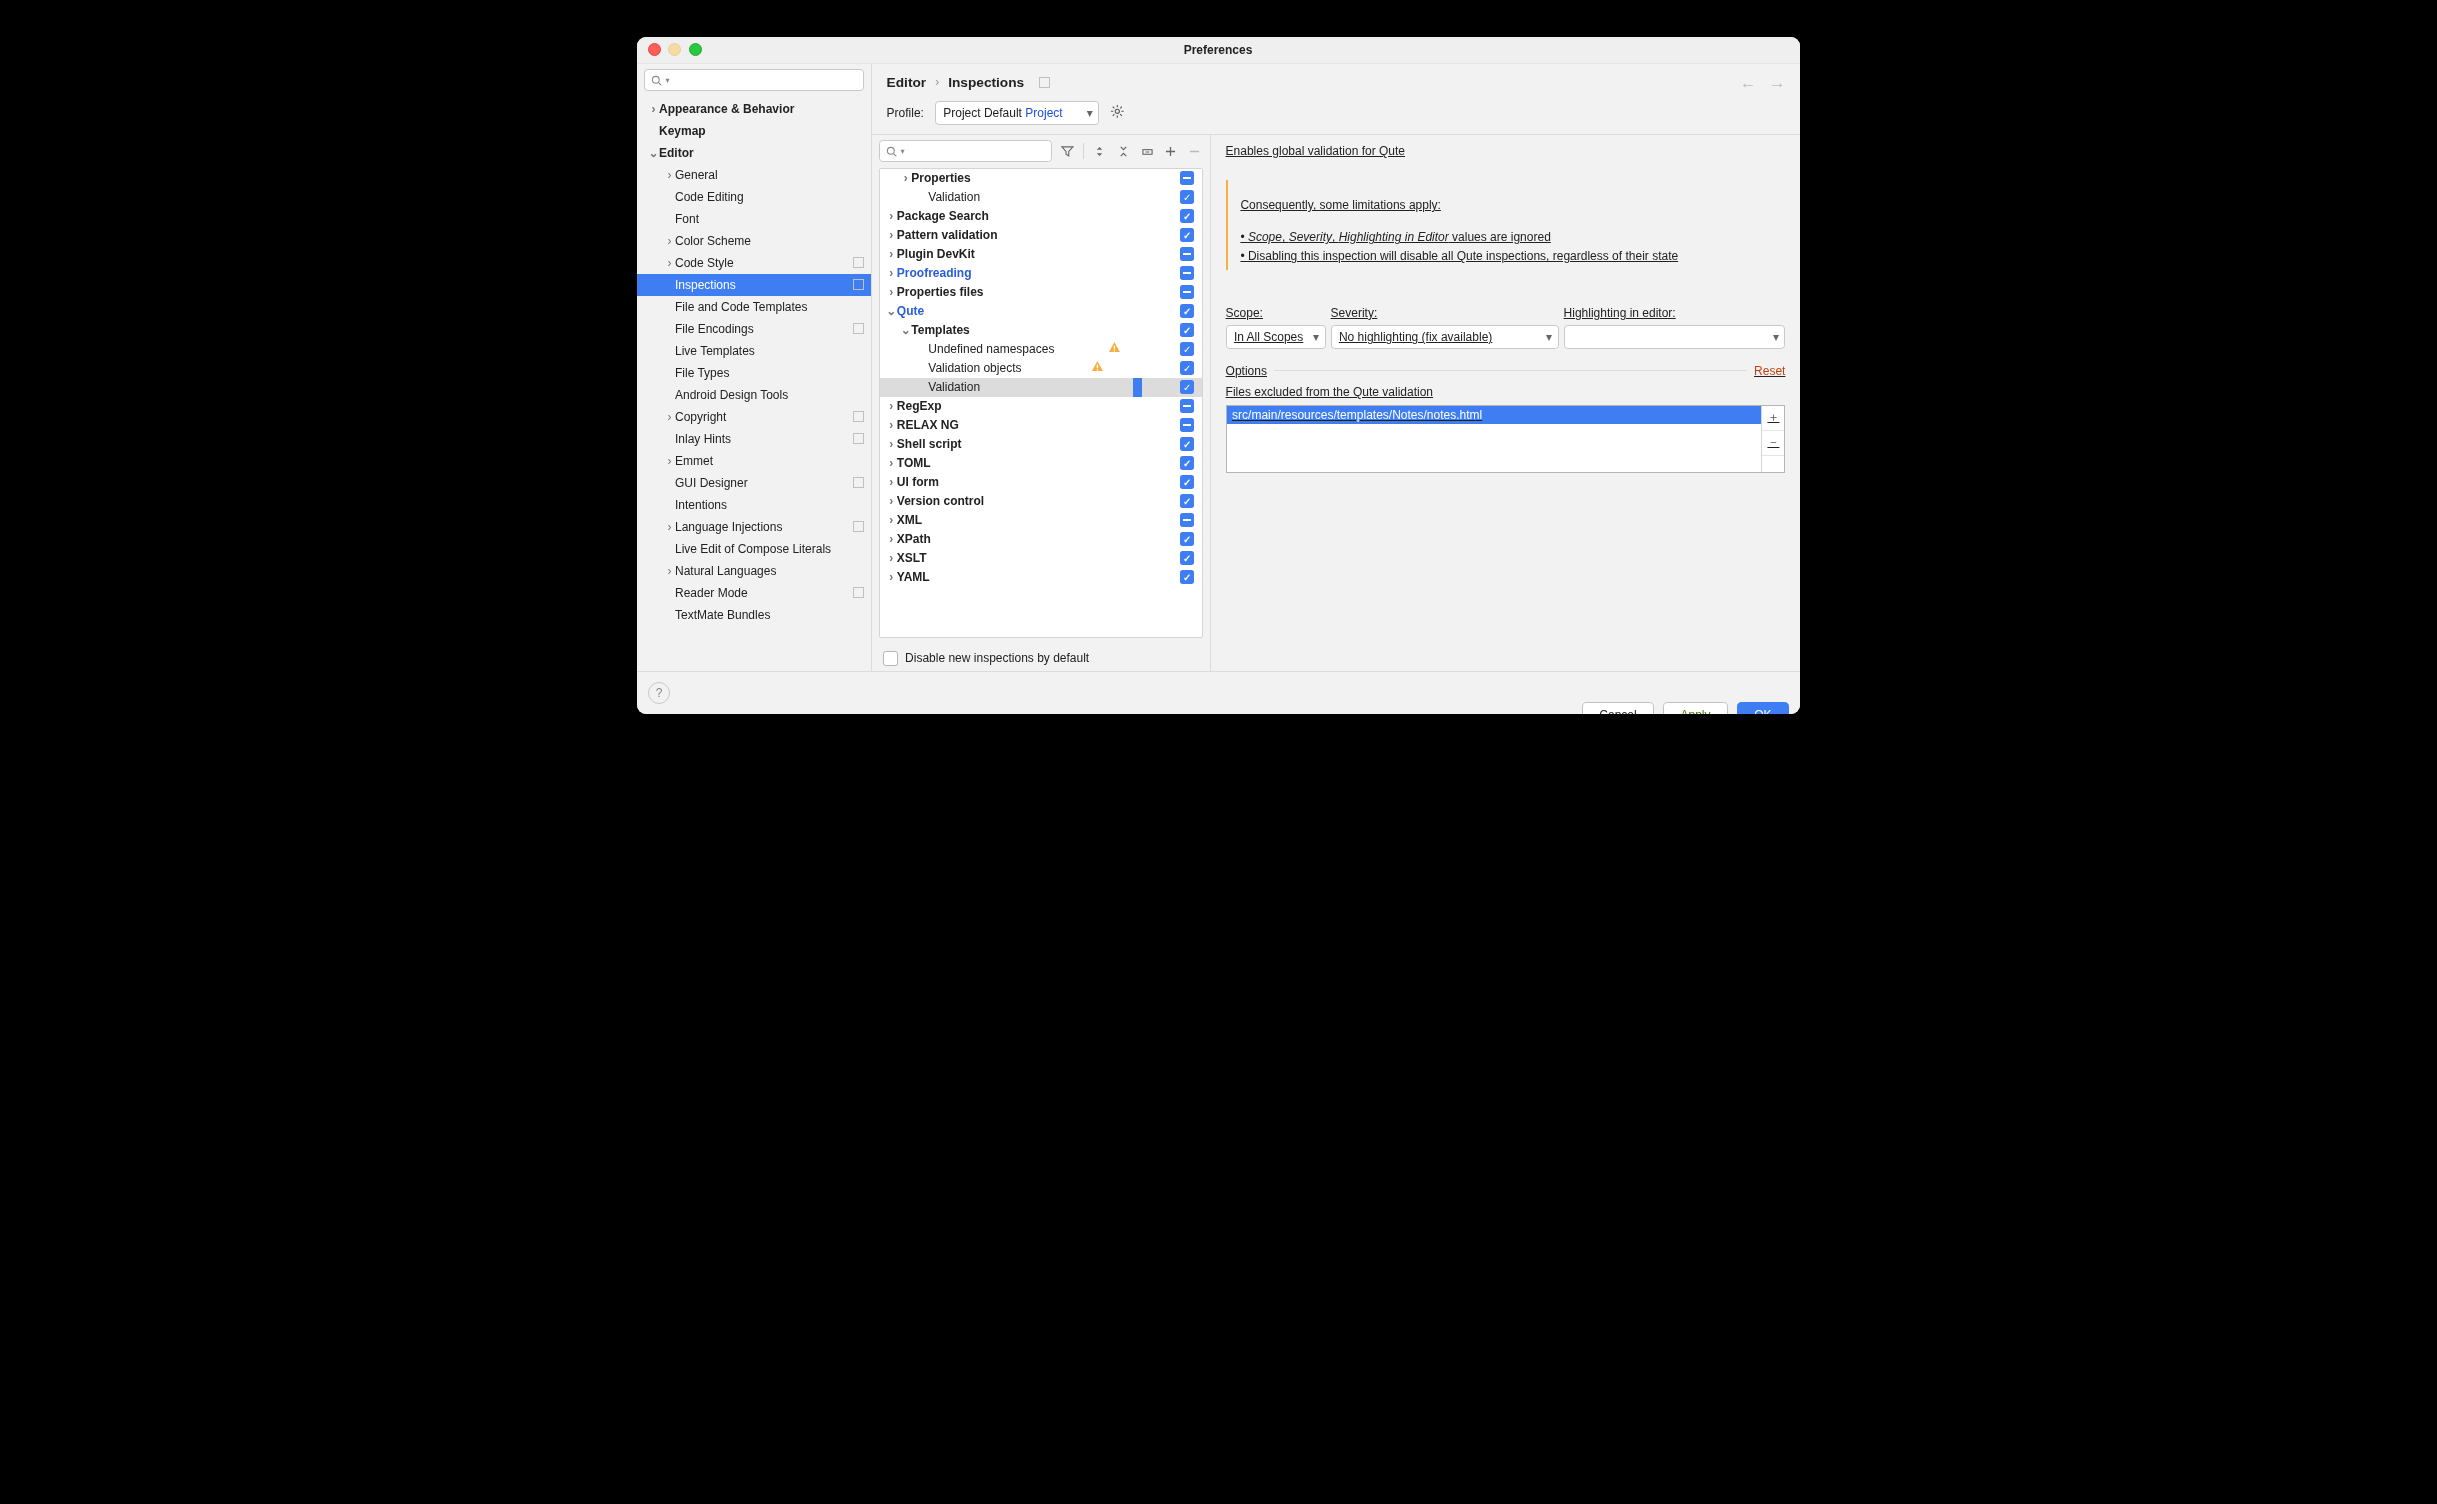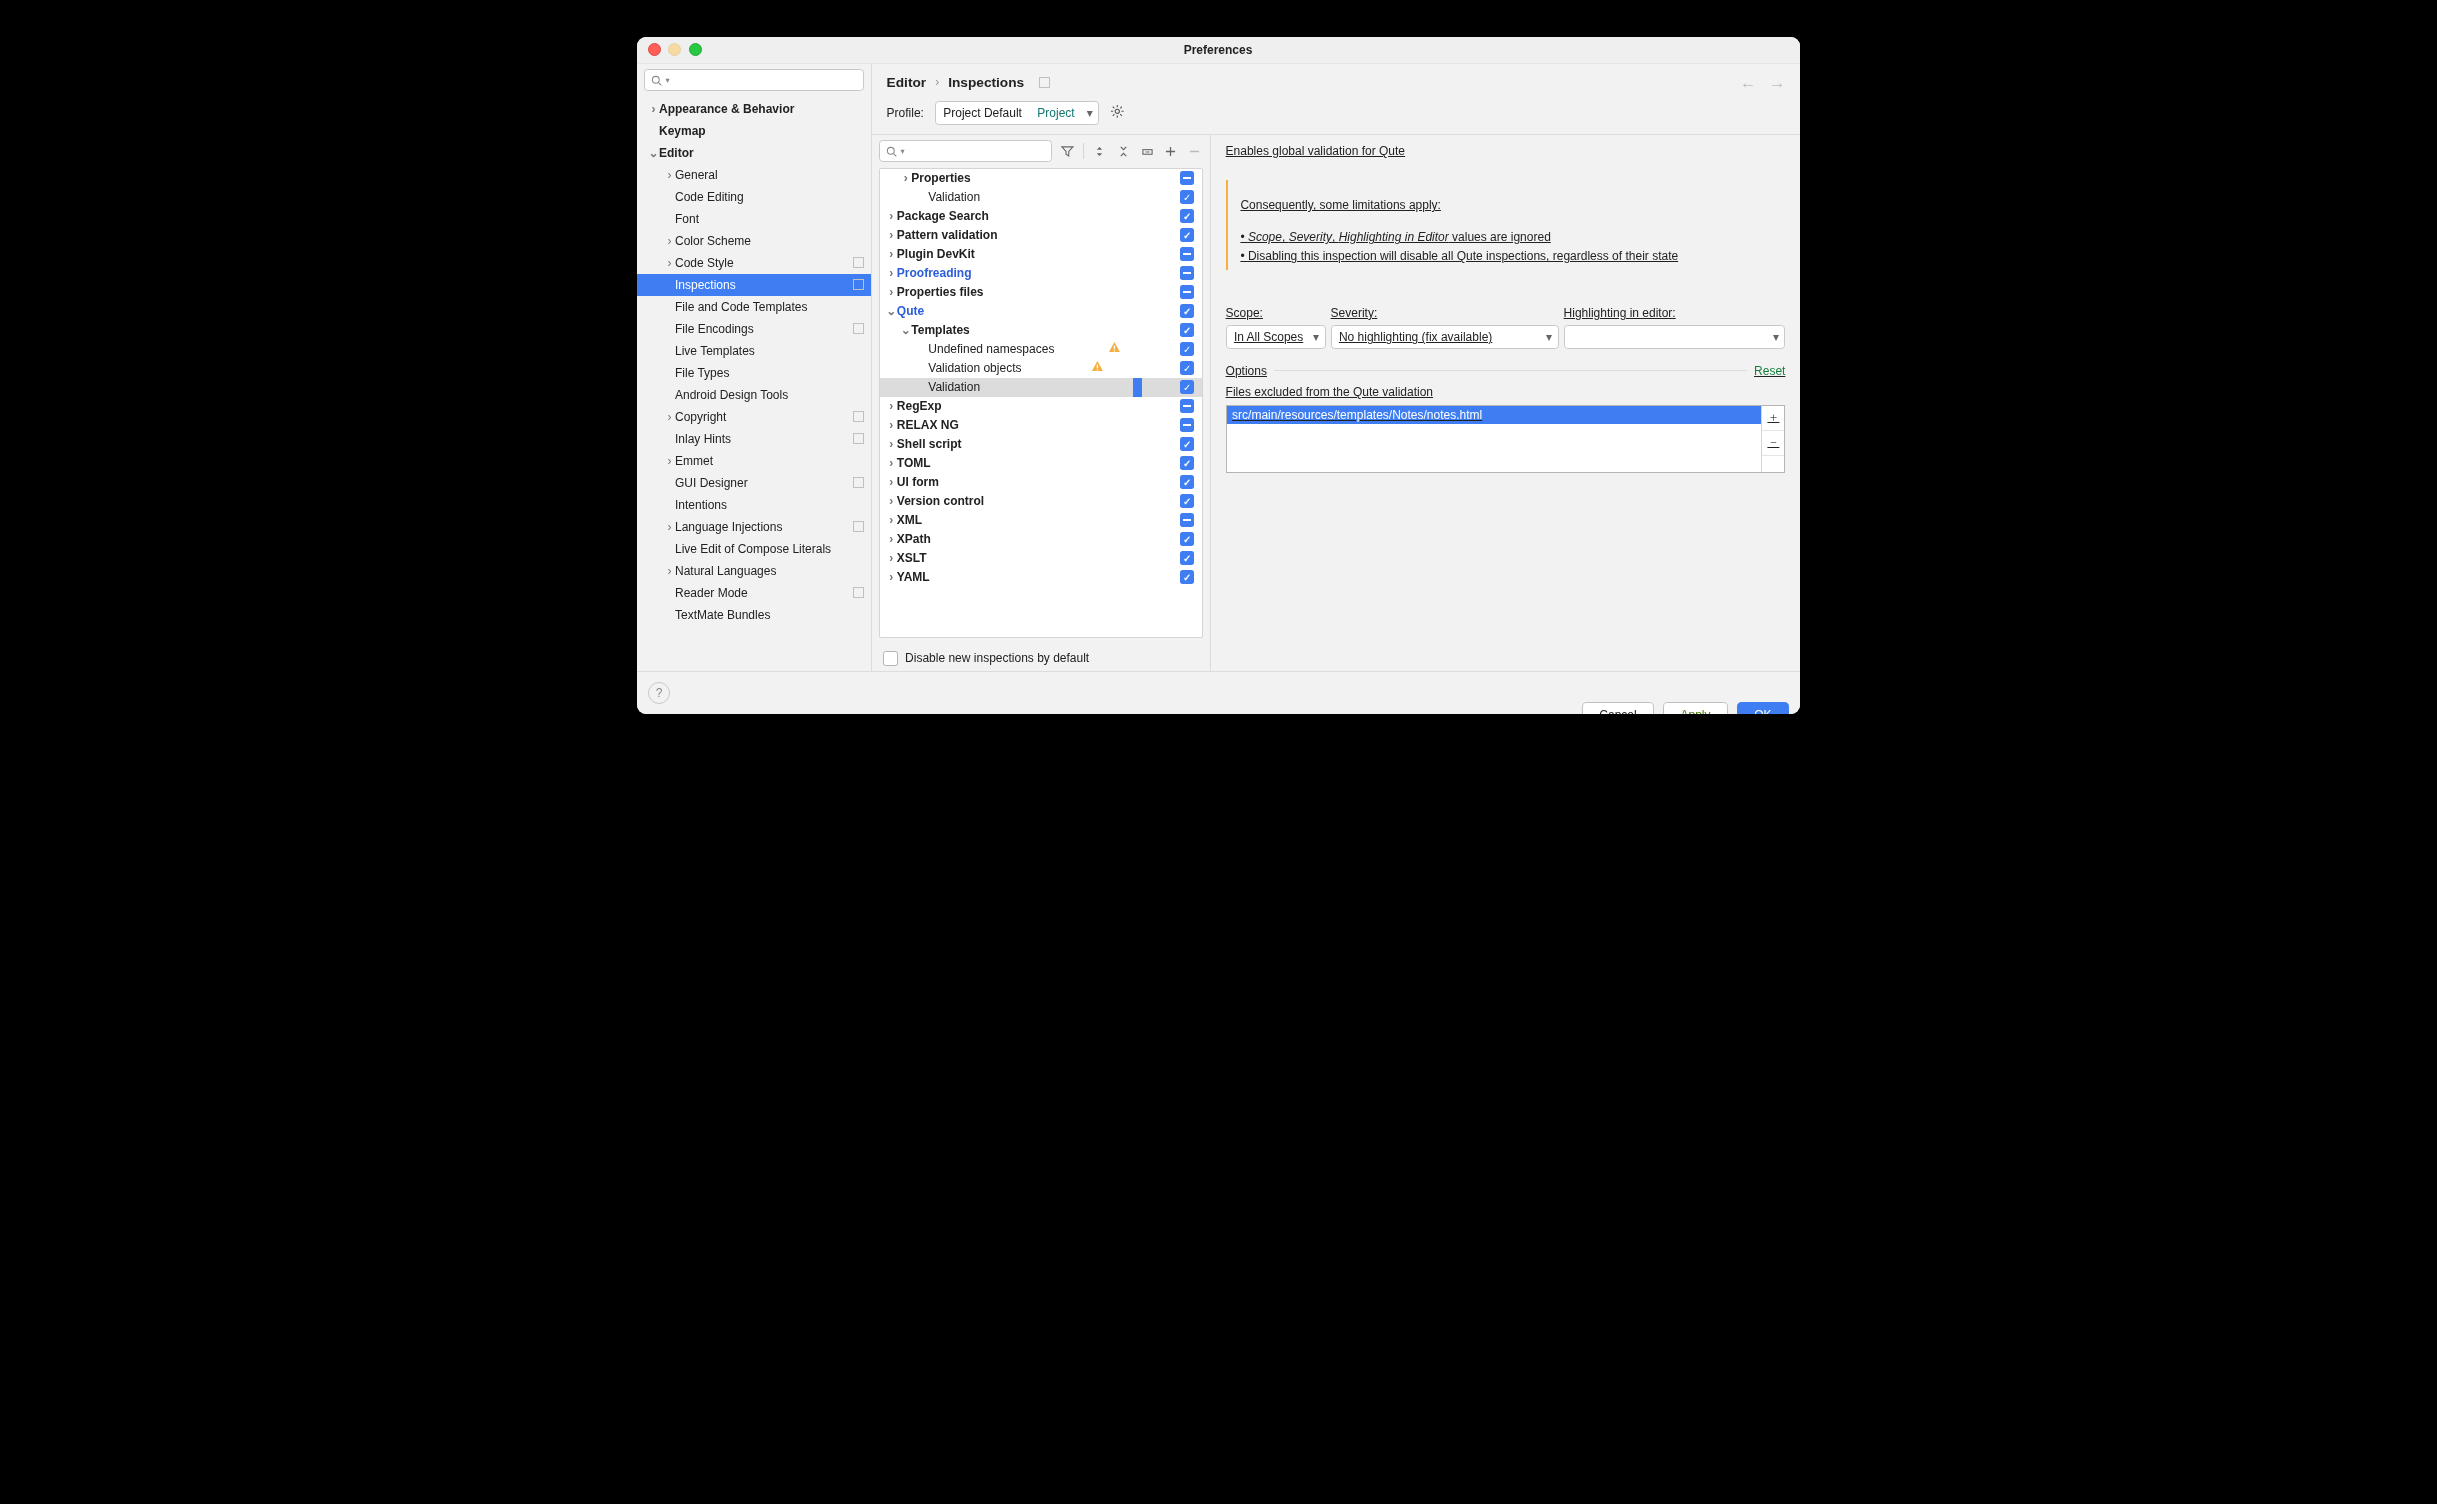--- a/index.html
+++ b/index.html
@@ -65,21 +65,21 @@
   .note{border-left:2.7px solid #f5b041; background:transparent; padding:3.7px 0 3.7px 12.8px; margin:7.3px 0 14.6px; line-height:1.6;}
   .note a{color:#3474ea;text-decoration:none;}
   .note b{font-weight:600;}
   .note i{font-style:italic;}
   .lbls{display:flex; gap:5px; margin-top:21px;justify-content:flex-end;}
   .col{display:flex;flex-direction:column;gap:5.5px;flex:1;}
   .col label{font-size:12px;}
   .col .select{min-width:0;}
   .optHeader{display:flex;align-items:center;margin-top:14.6px;}
   .optHeader .line{flex:1;height:0.9px;background:#dcdcdc;margin:0 7.3px;}
-  .optHeader a{color:#15803d;text-decoration:none;}
+  .optHeader a{color:#c2410c;text-decoration:none;}
   .excluded{margin-top:7.3px;}
   .listbox{margin-top:5.5px;border:0.9px solid #b5b5b5;background:#fff;height:66px;display:flex;}
   .listbox .rows{flex:1;}
   .listbox .row{height:18px;line-height:18px;padding:0 5.5px;color:#fff;background:#3e7ef2;}
   .listbox .btns{width:22px;border-left:0.9px solid #d5d5d5;display:flex;flex-direction:column;}
   .listbox .btns div{flex:0 0 24px;display:flex;align-items:center;justify-content:center;border-bottom:0.9px solid #e5e5e5;color:#555;}
 
   .footer{height:42px;border-top:0.9px solid #dcdcdc;display:flex;align-items:center;padding:0 11px;gap:9px;background:#f2f2f2;}
   .help{width:20px;height:20px;border:0.9px solid #c9c9c9;border-radius:50%;display:flex;align-items:center;justify-content:center;color:#888;}
   .spacer{flex:1;}
@@ -225,21 +225,21 @@
         <span class="settingsIcon" style="margin-left:5.5px;"></span>
         <span class="navarrows">
           <span>←</span>
           <span>→</span>
         </span>
       </div>
       <div class="profileRow">
         <label>Profile:</label>
         <div class="select">
           <span>Project Default</span>&nbsp;
-          <span style="color:#0f766e;margin-left:12px;">Project</span>
+          <span style="color:#1d4ed8;">Project</span>
           <span class="chev">▾</span>
         </div>
         <span class="gear">
           <svg width="14.6" height="14.6" viewBox="0 0 16 16">
               <circle cx="8" cy="8" r="2.3" fill="none" stroke="#555" stroke-width="1.2"></circle>
               <g stroke="#555" stroke-width="1.2">
                 <line x1="8" y1="1" x2="8" y2="3.5"></line>
                 <line x1="8" y1="12.5" x2="8" y2="15"></line>
                 <line x1="1" y1="8" x2="3.5" y2="8"></line>
                 <line x1="12.5" y1="8" x2="15" y2="8"></line>

